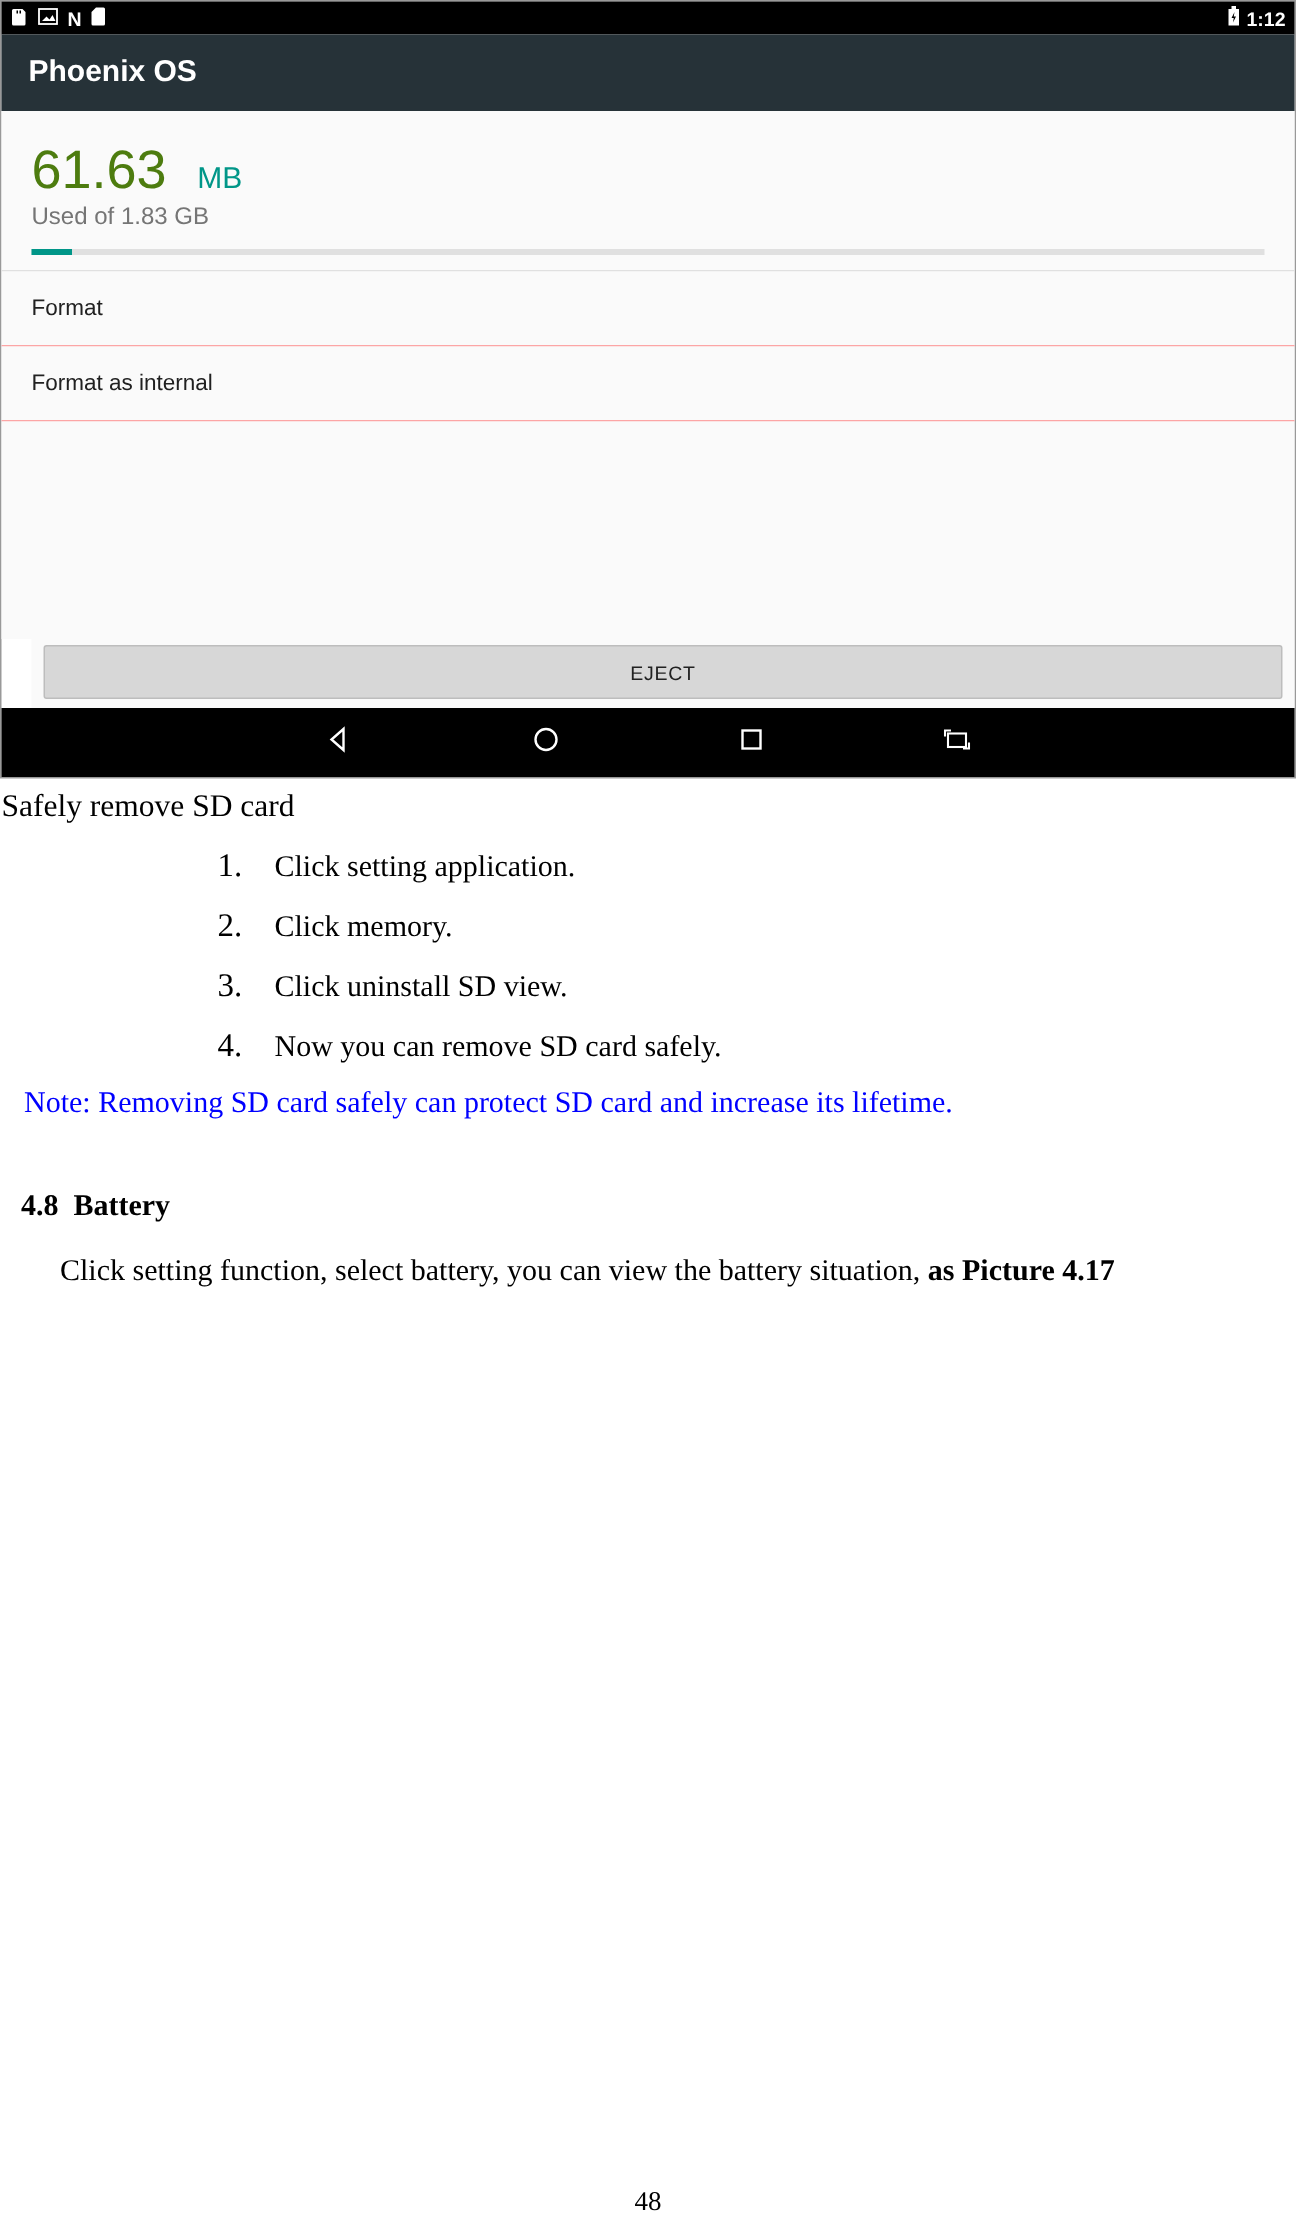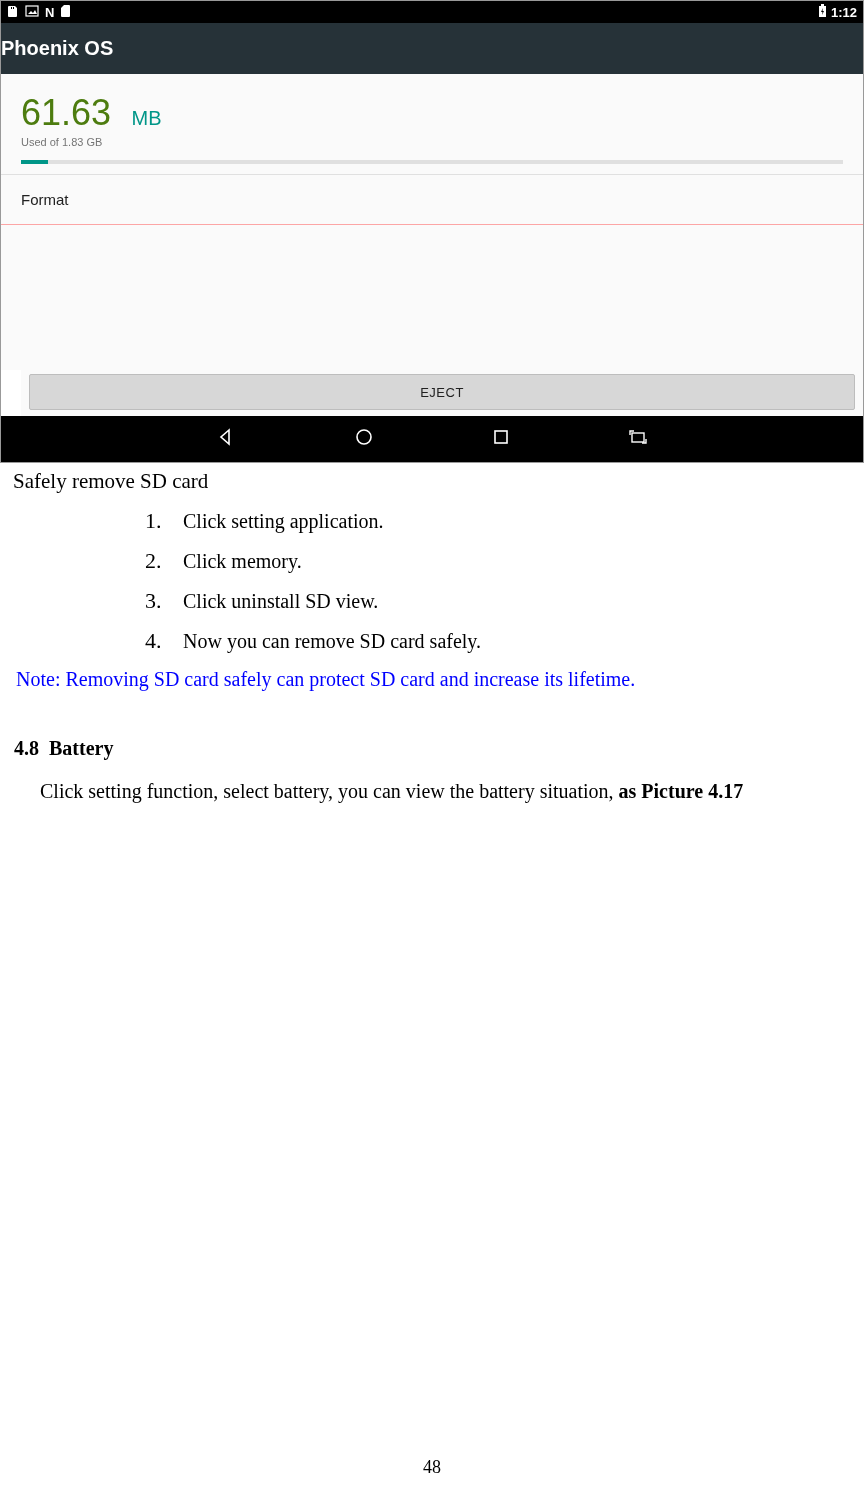--- a/index.html
+++ b/index.html
@@ -26,20 +26,21 @@
       font-size: 13px;
     }
     .status-left { display: flex; gap: 6px; align-items: center; }
     .status-right { display: flex; gap: 4px; align-items: center; }
     .status-icon { display: inline-block; vertical-align: middle; }
     .app-bar {
       background: #263238;
       height: 51px;
       display: flex;
       align-items: center;
+      padding-left: 18px;
     }
     .app-bar-title {
       color: #fff;
       font-size: 20px;
       font-weight: 600;
     }
     .storage-area {
       background: #fafafa;
       padding: 18px 20px 10px 20px;
       border-bottom: 1px solid #e0e0e0;
@@ -49,21 +50,21 @@
       font-size: 36px;
       font-weight: 400;
     }
     .storage-unit {
       color: #009688;
       font-size: 20px;
       margin-left: 16px;
     }
     .storage-sub {
       color: #757575;
-      font-size: 11px;
+      font-size: 16px;
       margin-top: 2px;
     }
     .progress {
       margin-top: 12px;
       height: 4px;
       background: #e0e0e0;
       position: relative;
     }
     .progress-fill {
       height: 100%;
@@ -115,21 +116,21 @@
       text-align: center;
       font-family: "Times New Roman", Times, serif;
       font-size: 20px;
       font-weight: bold;
       margin-top: 8px;
       margin-bottom: 14px;
     }
     .heading-left {
       font-family: "Times New Roman", Times, serif;
       font-size: 21px;
-      margin: 0 0 14px 13px;
+      margin: 0 0 14px 1px;
     }
     .ol {
       list-style: none;
       counter-reset: item;
       margin-left: 145px;
       font-family: "Times New Roman", Times, serif;
     }
     .ol li {
       counter-increment: item;
       font-size: 20px;
@@ -213,20 +214,21 @@
       <span class="storage-value">61.63</span>
       <span class="storage-unit">MB</span>
     </div>
     <div class="storage-sub">Used of 1.83 GB</div>
     <div class="progress">
       <div class="progress-fill"></div>
     </div>
   </div>
 
   <div class="list-item">Format</div>
+  <div class="list-item">Format as internal</div>
 
   <div class="empty-area"></div>
 
   <div class="eject-row">
     <div class="eject-btn">
       <span>EJECT</span>
     </div>
   </div>
 
   <div class="nav-bar">

